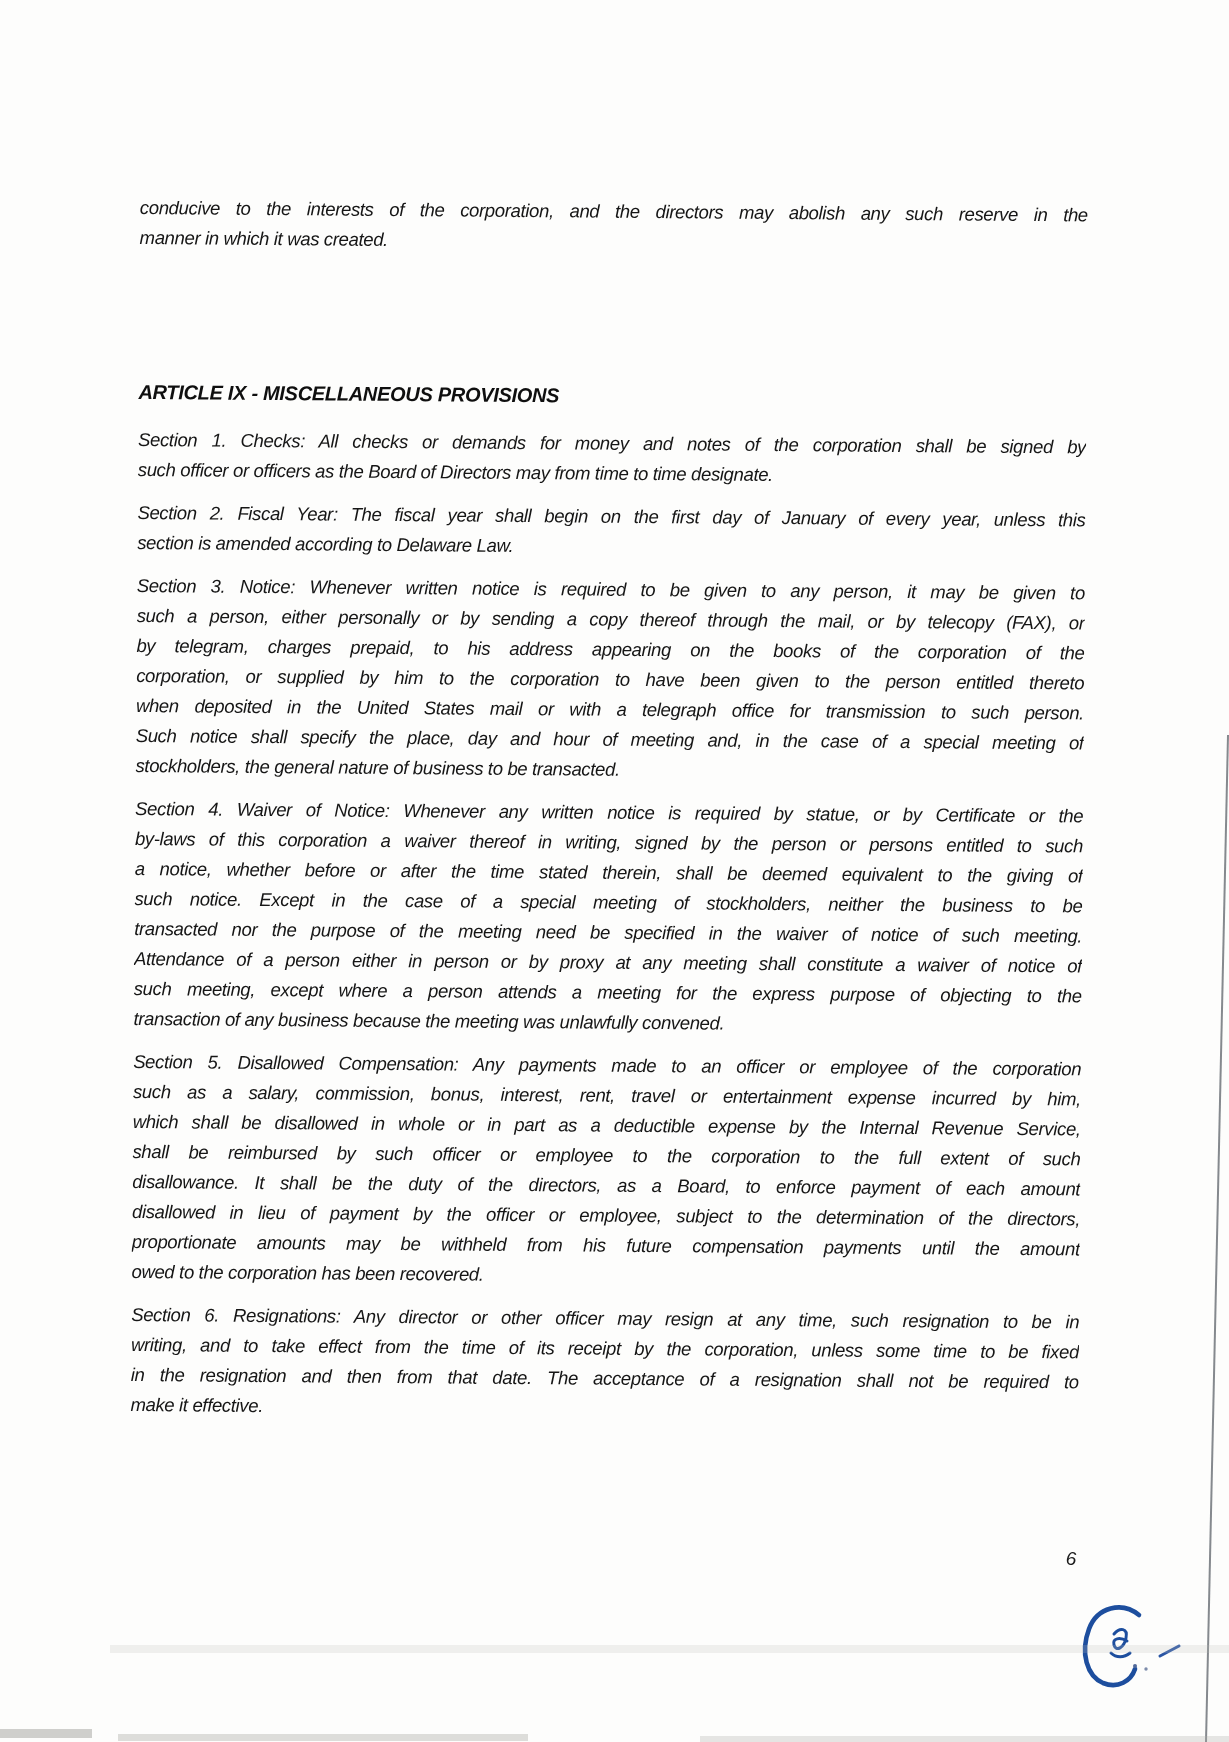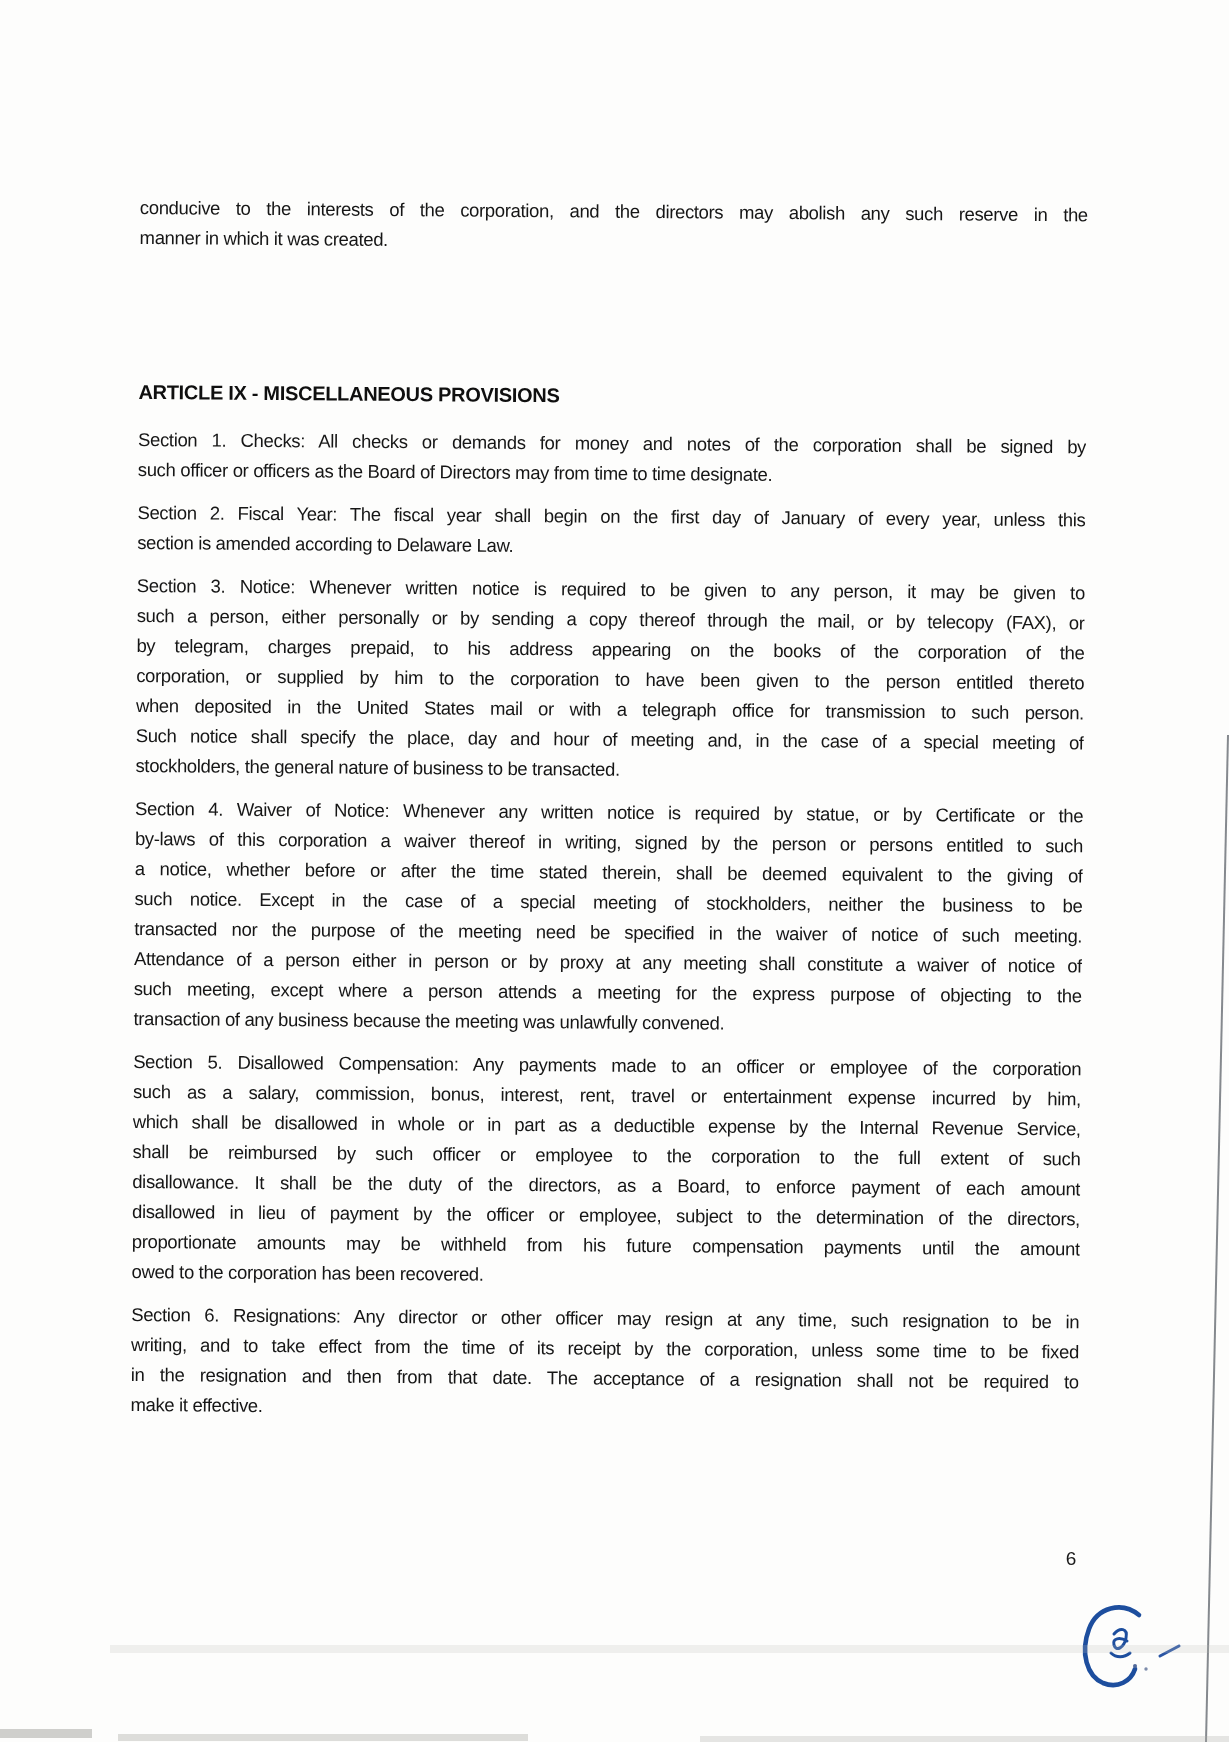--- a/index.html
+++ b/index.html
@@ -2,21 +2,21 @@
 <html><head>
 <meta charset="utf-8">
 <style>
   html,body{margin:0;padding:0;}
   body{
     width:1229px;height:1742px;position:relative;overflow:hidden;
     background:#fdfdfc;
     font-family:"Liberation Sans",sans-serif;
     -webkit-font-smoothing:antialiased;
   }
-  .page{position:absolute;inset:0;}
+  .page{position:absolute;inset:0;font-style:italic;}
   .content{
     position:absolute;left:140px;top:193px;width:948px;
     transform:rotate(0.45deg);transform-origin:0 0;
     color:#161616;font-size:18.5px;line-height:30px;letter-spacing:-0.35px;
   }
   .para{margin:0 0 13px 0;}
   .heading{
     margin:124px 0 18px 0;font-size:20px;font-weight:bold;
     letter-spacing:-0.3px;line-height:30px;color:#0f0f0f;
   }

